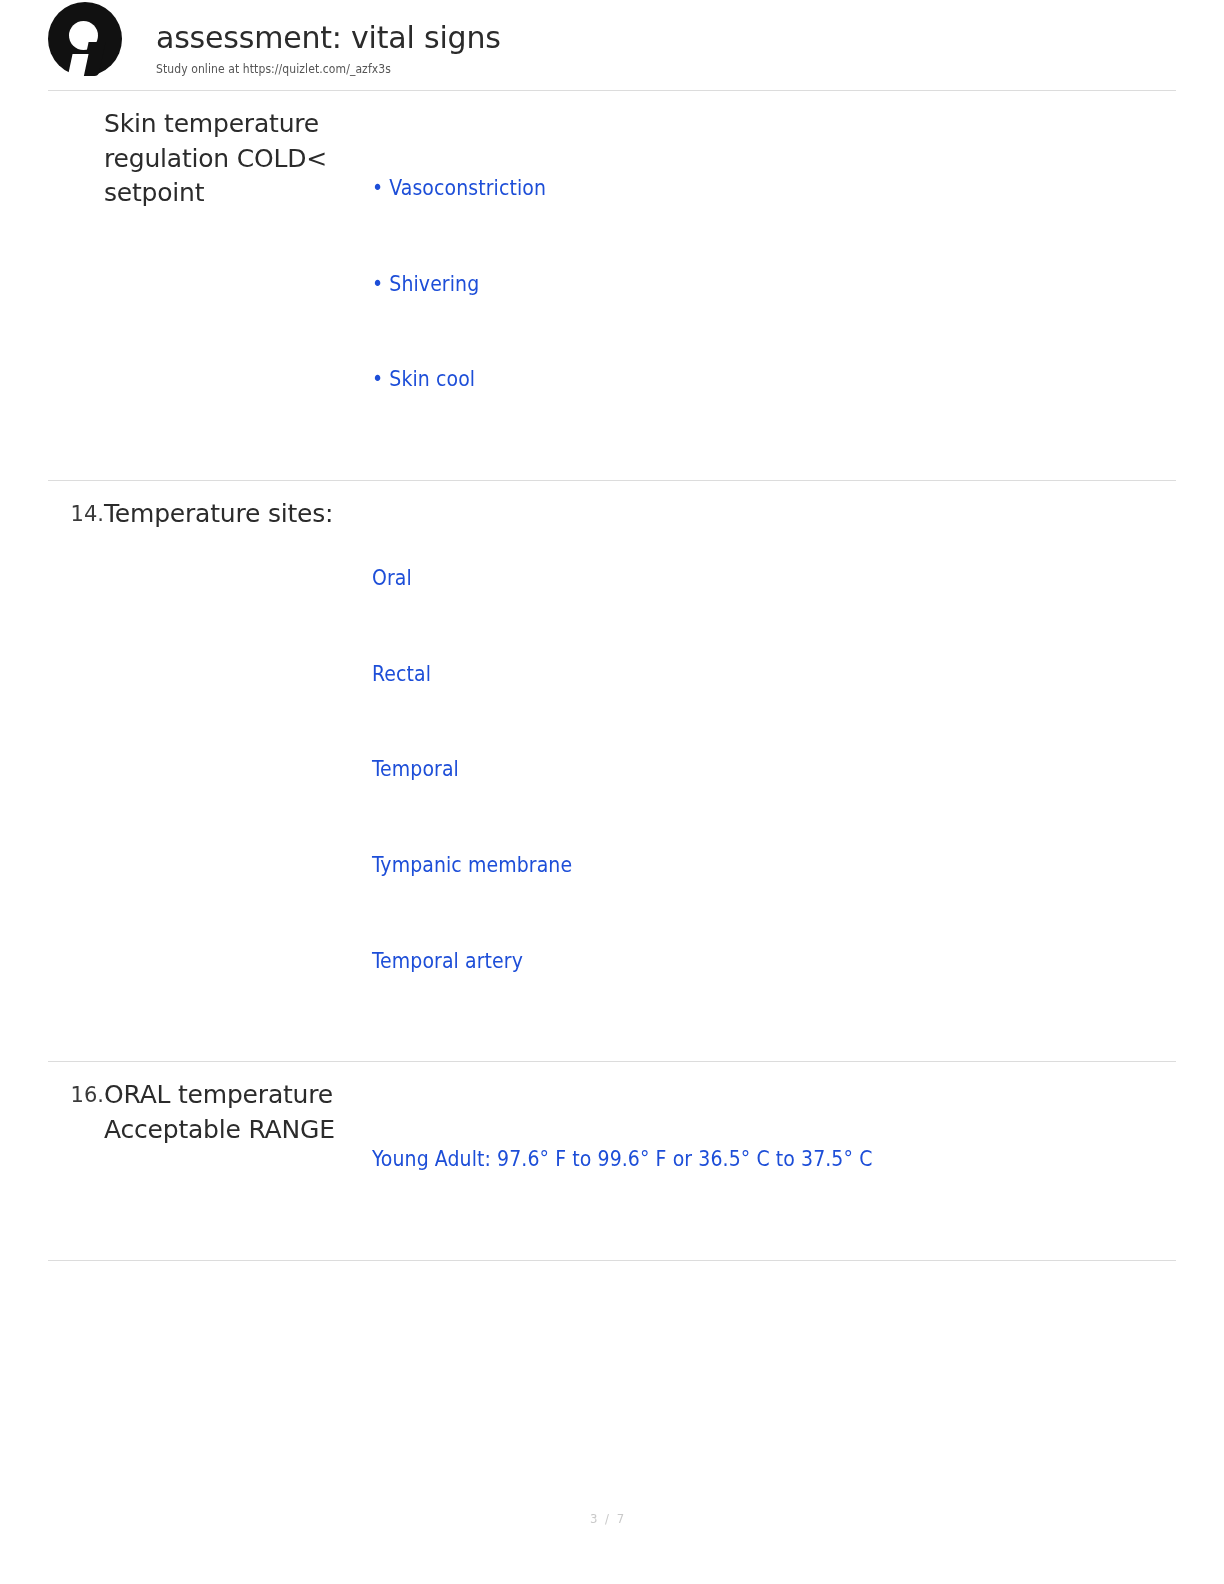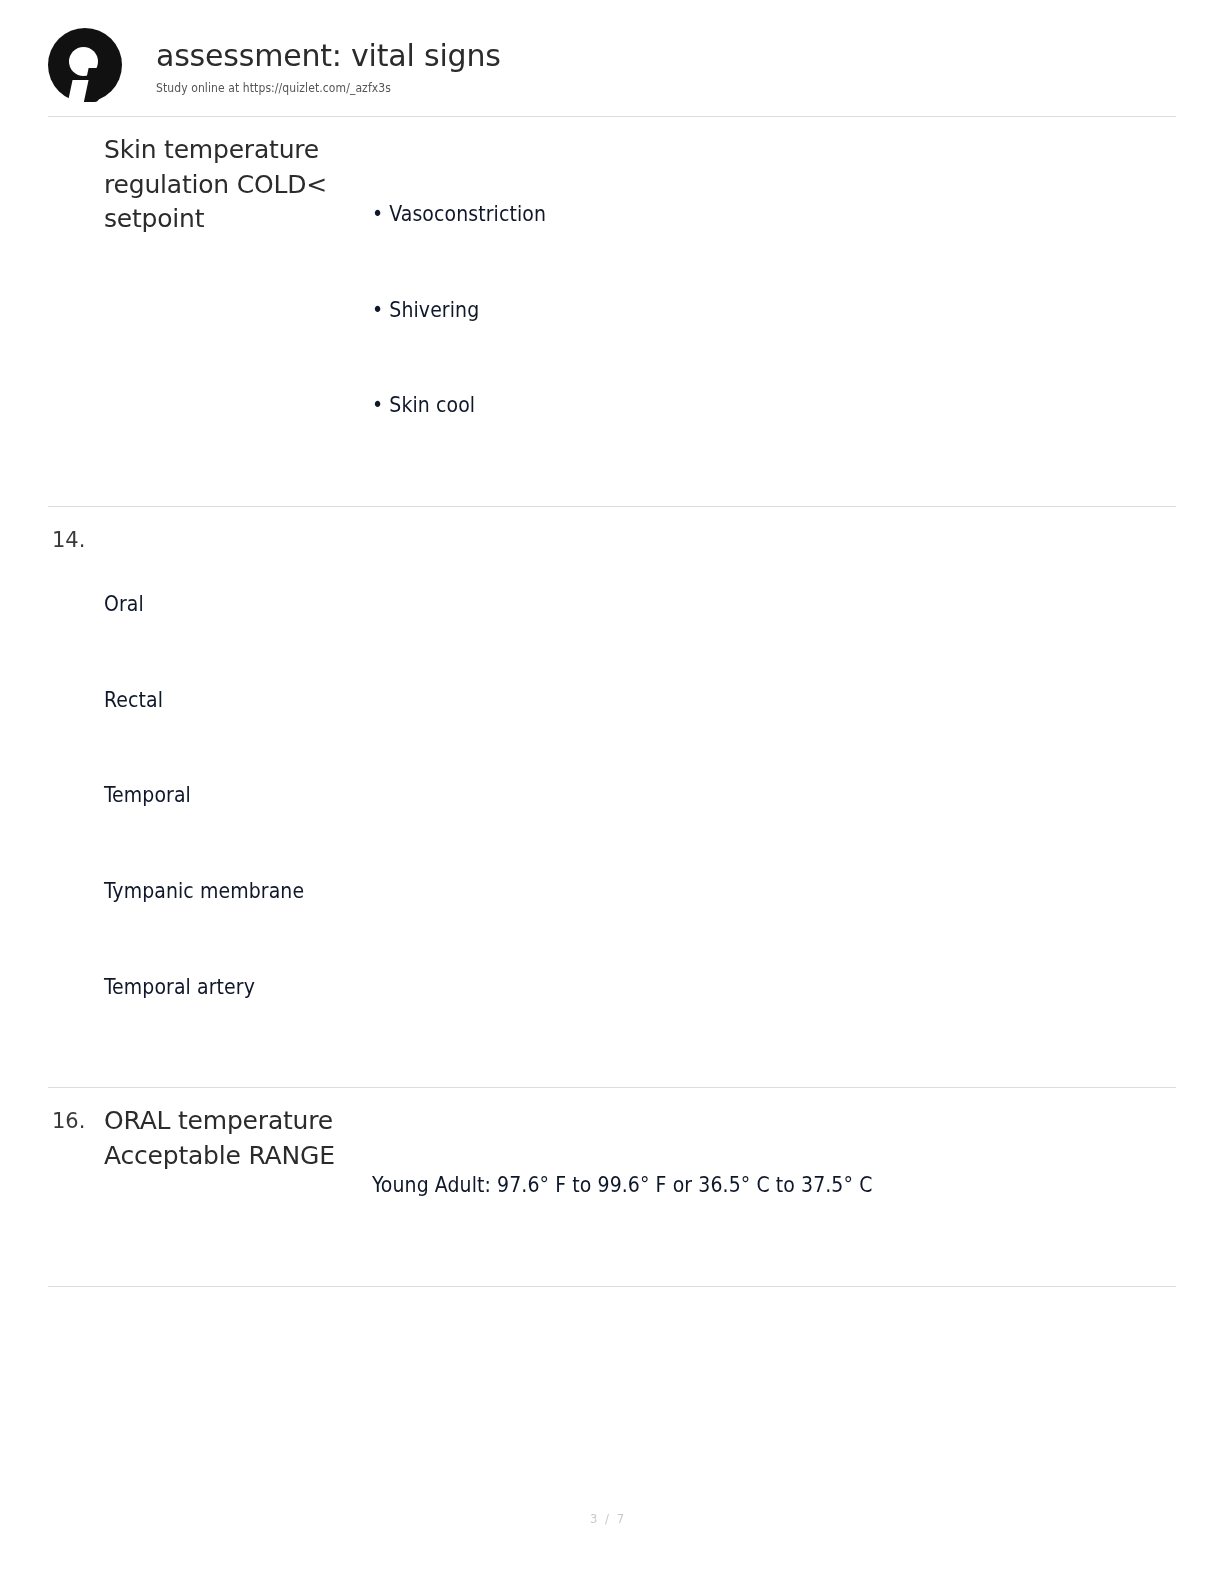--- a/index.html
+++ b/index.html
@@ -19,22 +19,21 @@
     width: 1224px;
     height: 1584px;
     position: relative;
     box-sizing: border-box;
     padding: 0 48px;
   }
 
   
   .header {
     display: flex;
-    align-items: center;
-    padding-top: 26px;
+    align-items: flex-end;
     padding-left: 0px;
   }
   .logo {
     width: 74px;
     height: 74px;
     flex: 0 0 74px;
     position: relative;
     margin-left: 0px;
     margin-top: 2px;
   }
@@ -102,41 +101,41 @@
     align-items: flex-start;
     border-bottom: 1px solid #dcdcdc;
     padding: 16px 0 20px 0;
   }
   .row:last-child { border-bottom: none; }
   .col-num {
     flex: 0 0 56px;
     font-size: 21px;
     color: #3a3a3a;
     padding-top: 5px;
-    text-align: left;
+    text-align: right;
     padding-left: 4px;
     box-sizing: border-box;
     font-family: "DejaVu Sans", sans-serif;
   }
   .col-term {
     flex: 0 0 268px;
     font-size: 25px;
     line-height: 1.38;
     color: #2b2b2b;
     padding-right: 6px;
     box-sizing: border-box;
     font-family: "DejaVu Sans", sans-serif;
     letter-spacing: -0.2px;
   }
   .col-def {
     flex: 1 1 auto;
     font-family: "DejaVu Sans Condensed", "DejaVu Sans", sans-serif;
     font-size: 21px;
     line-height: 1.52;
-    color: #0f172a;
+    color: #1d4ed8;
     padding-top: 2px;
     white-space: pre-wrap;
     letter-spacing: 0.1px;
   }
   .def-line { display: block; }
 
   .footer {
     position: absolute;
     left: 0;
     right: 8px;
@@ -173,20 +172,21 @@
       <div class="col-term">Skin temperature regulation COLD&lt; setpoint</div>
       <div class="col-def">
         <span class="def-line">• Vasoconstriction</span>
         <span class="def-line">• Shivering</span>
         <span class="def-line">• Skin cool</span>
       </div>
     </div>
 
     <div class="row">
       <div class="col-num">14.</div>
+      <div class="col-term">Temperature sites:</div>
       <div class="col-def">
         <span class="def-line">Oral</span>
         <span class="def-line">Rectal</span>
         <span class="def-line">Temporal</span>
         <span class="def-line">Tympanic membrane</span>
         <span class="def-line">Temporal artery</span>
       </div>
     </div>
 
 

